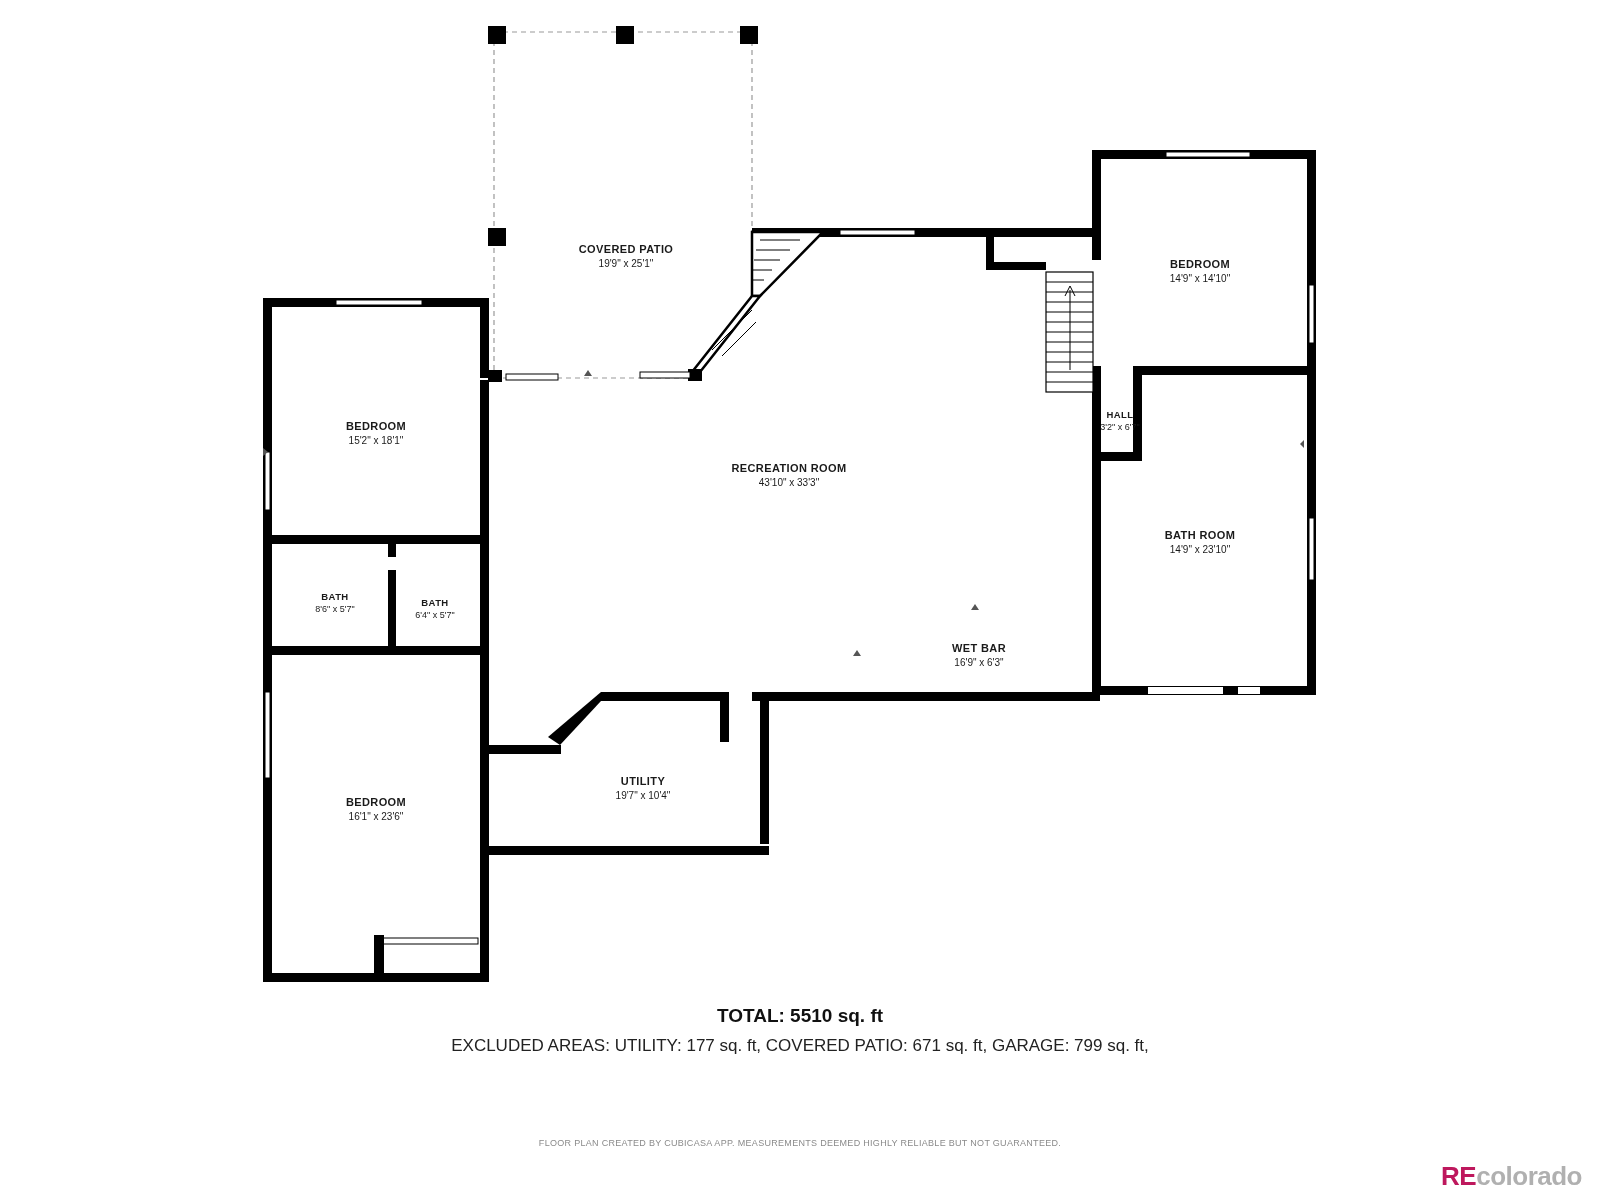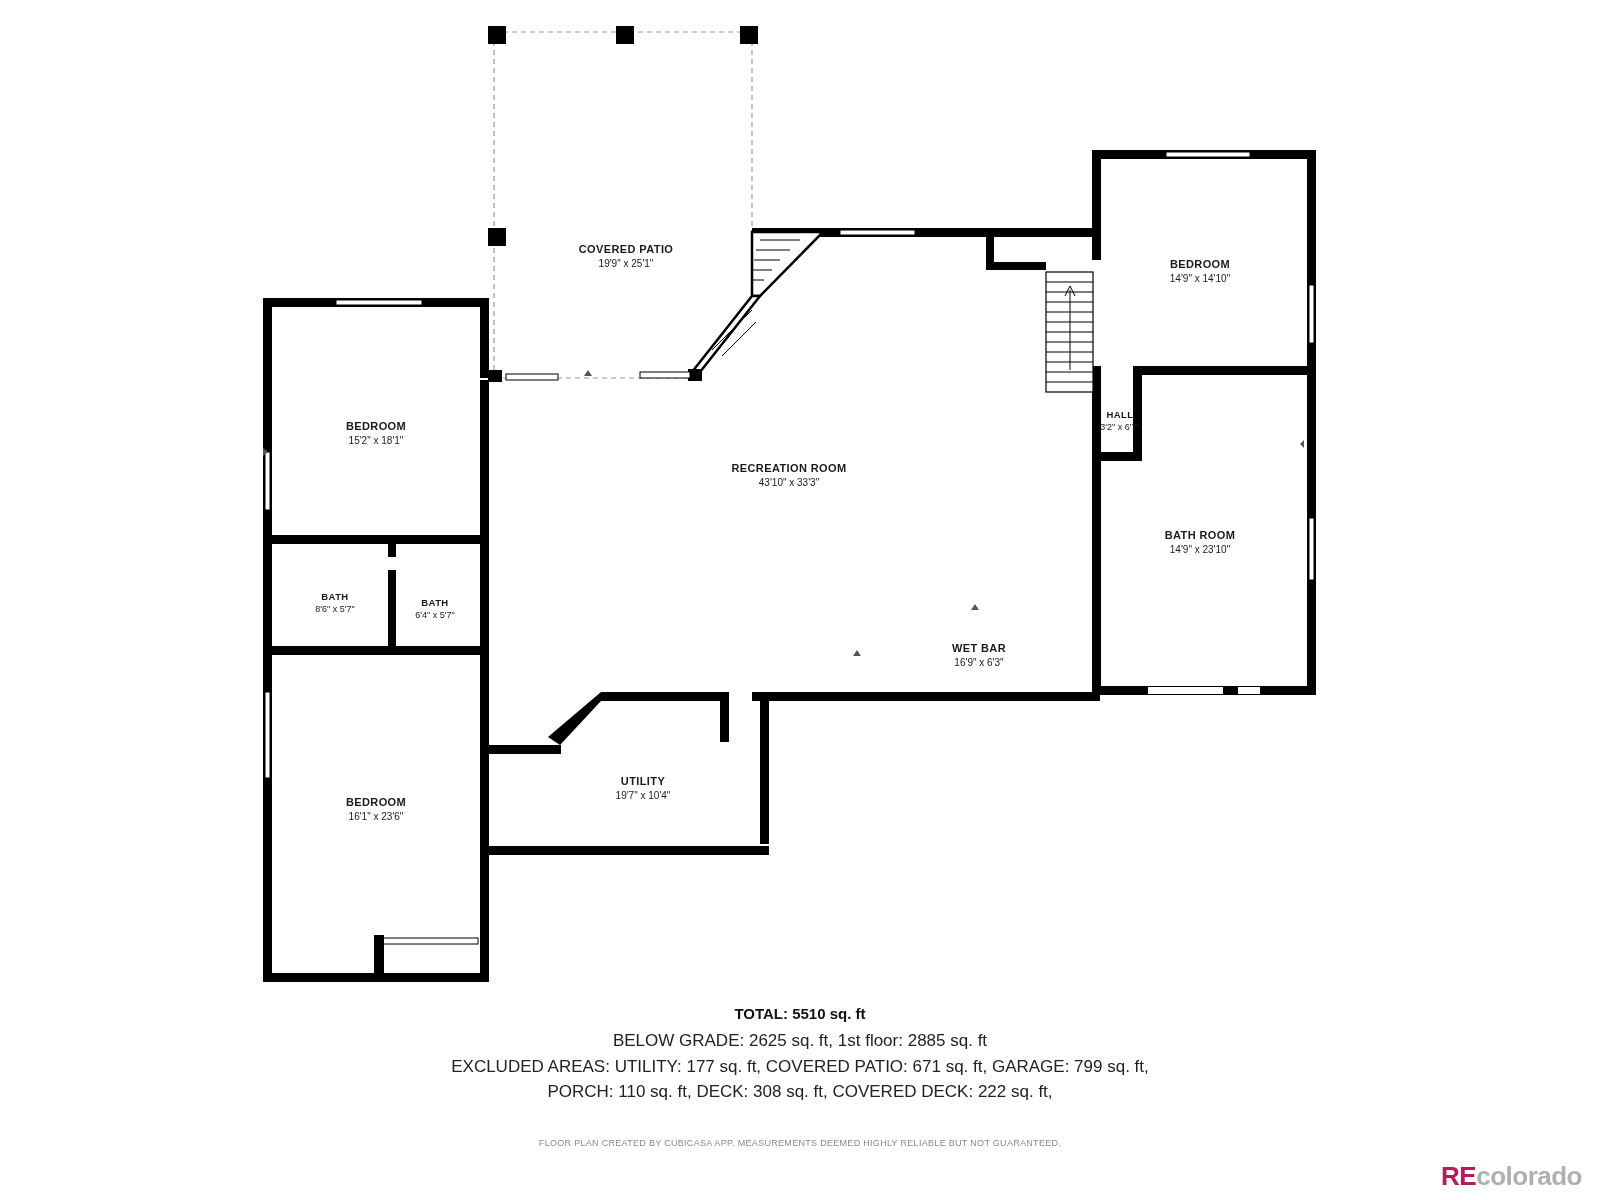--- a/index.html
+++ b/index.html
@@ -45,21 +45,21 @@
   .room-label.small .dim { font-size: 9px; }
 
   .summary {
     position: absolute;
     left: 0;
     top: 1005px;
     width: 1600px;
     text-align: center;
   }
   .summary .total {
-    font-size: 15px;
+    font-size: 19px;
     font-weight: bold;
     color: #111;
     margin-bottom: 6px;
   }
   .summary .line {
     font-size: 17px;
     color: #222;
     line-height: 1.5;
   }
   .footnote {
@@ -255,22 +255,20 @@
       <span class="dim">19'7" x 10'4"</span>
     </div>
     <div class="room-label" style="left: 376px; top: 810px;">
       <span class="name">BEDROOM</span>
       <span class="dim">16'1" x 23'6"</span>
     </div>
   </div>
 
 <div class="summary">
   <div class="total">TOTAL: 5510 sq. ft</div>
-  <div class="line">BELOW GRADE: 2625 sq. ft, 1st floor: 2885 sq. ft</div>
   <div class="line">EXCLUDED AREAS: UTILITY: 177 sq. ft, COVERED PATIO: 671 sq. ft, GARAGE: 799 sq. ft,</div>
-  <div class="line">PORCH: 110 sq. ft, DECK: 308 sq. ft, COVERED DECK: 222 sq. ft,</div>
 </div>
 
 <div class="footnote">FLOOR PLAN CREATED BY CUBICASA APP. MEASUREMENTS DEEMED HIGHLY RELIABLE BUT NOT GUARANTEED.</div>
 
 <div class="brand">
   <span class="re">RE</span><span class="colorado">colorado</span>
 </div>
 
 </body></html>

